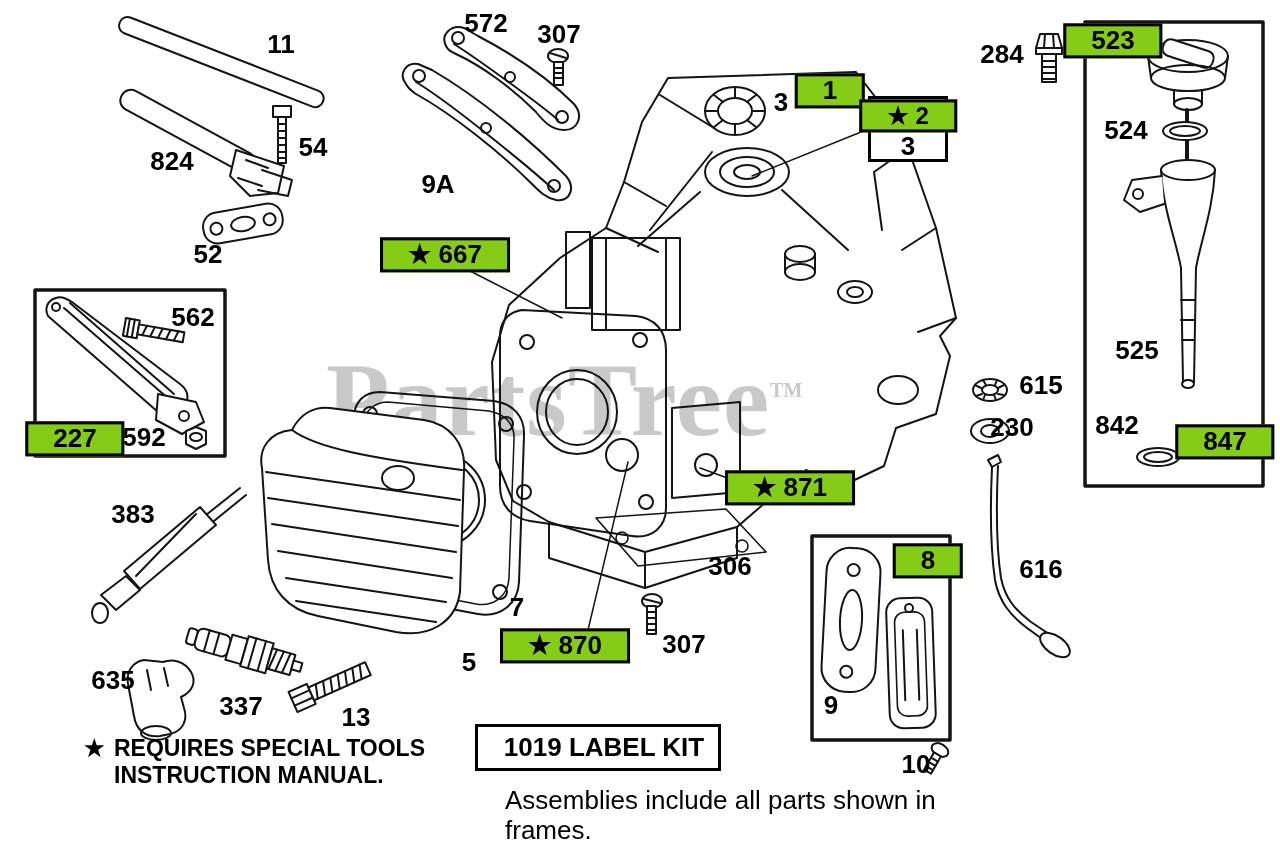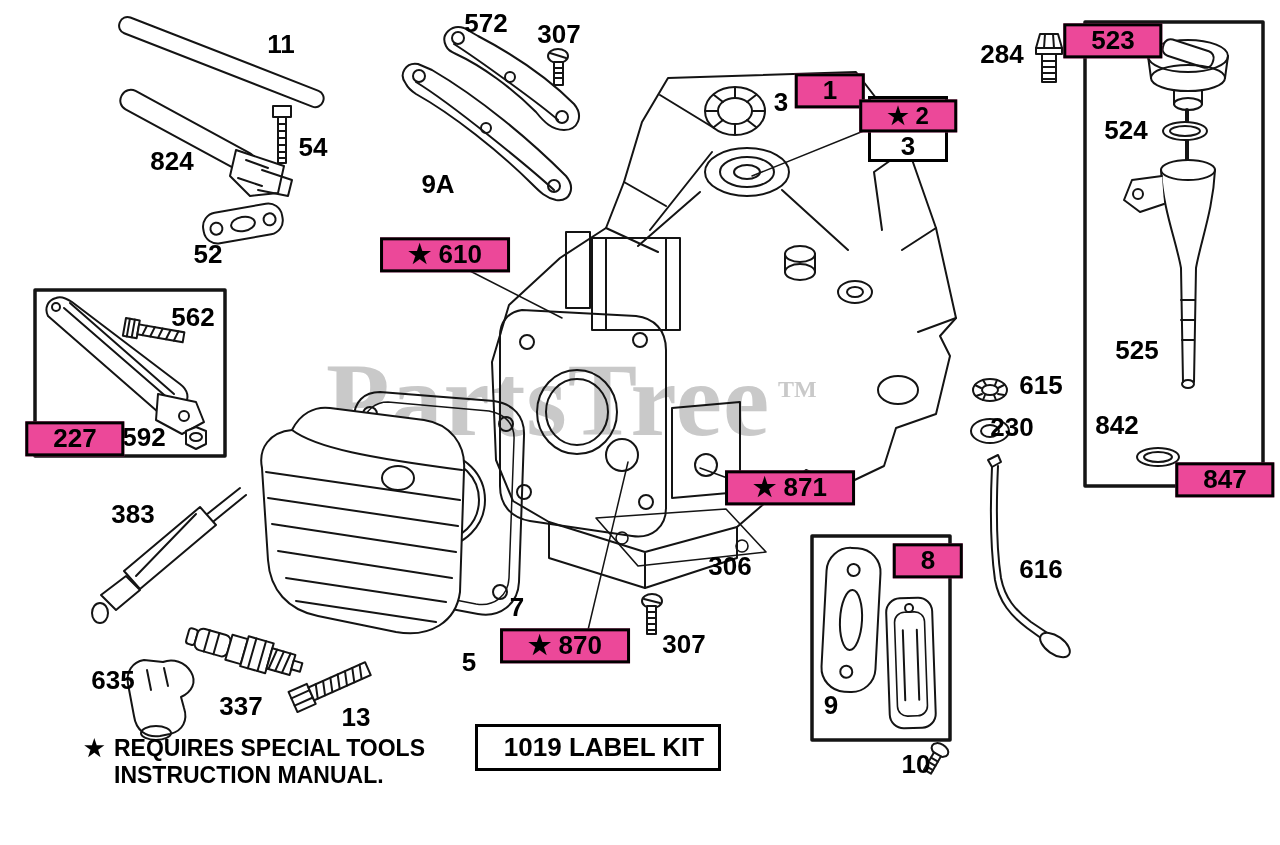--- a/index.html
+++ b/index.html
@@ -7,27 +7,27 @@
   #stage {
     position:relative; width:1280px; height:845px; background:#ffffff;
     overflow:hidden; font-family:"Liberation Sans", sans-serif; color:#000;
   }
   .wm {
     position:absolute; left:326px; top:348px; z-index:0;
     font-family:"Liberation Serif", serif; font-weight:bold;
     font-size:104px; line-height:1; color:#c9c9c9; letter-spacing:1px;
     user-select:none; white-space:nowrap;
   }
-  .wm sup { font-size:24px; vertical-align:38px; letter-spacing:0;margin-left:8px; }
+  .wm sup { font-size:20px; vertical-align:38px; letter-spacing:0; }
   svg.art { position:absolute; left:0; top:0; z-index:1; }
   .lbl {
     position:absolute; z-index:2; transform:translate(-50%,-50%);
     font-weight:bold; font-size:26px; line-height:1.05; white-space:nowrap;
   }
-  .lbl.boxed { border:3px solid #000; padding:1px 25px; background:#ec4899; }
+  .lbl.boxed { border:3px solid #000; padding:1px 25px; background:#84cc16; }
   .frame23 {
     position:absolute; z-index:2; left:868px; top:96px; width:80px; height:66px;
     border:3px solid #000; background:#ffffff;
   }
   .frame23 .inner { font-size:24px; }
   .labelkit {
     position:absolute; z-index:2; left:475px; top:724px; width:246px; height:47px;
     border:3px solid #000; background:#fff; display:flex; align-items:center; justify-content:center;
     font-weight:bold; font-size:26px;padding-left:12px;
   }
@@ -321,23 +321,23 @@
   <div class="lbl" style="left:469px;top:663px">5</div>
   <div class="lbl" style="left:113px;top:681px">635</div>
   <div class="lbl" style="left:241px;top:707px">337</div>
   <div class="lbl" style="left:356px;top:718px">13</div>
   <div class="lbl" style="left:831px;top:706px">9</div>
   <div class="lbl" style="left:916px;top:765px">10</div>
   <div class="lbl" style="left:1041px;top:570px">616</div>
 
   <div class="lbl boxed" style="left:830px;top:91px">1</div>
   <div class="lbl boxed" style="left:1113px;top:41px">523</div>
-  <div class="lbl boxed" style="left:1225px;top:480px">847</div>
+  <div class="lbl boxed" style="left:1225px;top:442px">847</div>
   <div class="lbl boxed" style="left:75px;top:439px">227</div>
-  <div class="lbl boxed" style="left:445px;top:255px">★ 610</div>
+  <div class="lbl boxed" style="left:445px;top:255px">★ 667</div>
   <div class="lbl boxed" style="left:790px;top:488px">★ 871</div>
   <div class="lbl boxed" style="left:565px;top:646px">★ 870</div>
   <div class="lbl boxed" style="left:928px;top:561px">8</div>
 
   <div class="frame23">
     <div class="lbl boxed inner" style="left:37px;top:17px">★ 2</div>
     <div class="lbl" style="left:37px;top:48px">3</div>
   </div>
 
   <div class="labelkit">
@@ -345,14 +345,18 @@
   </div>
 
   <div class="note">
     <div class="row">
       <span class="star">★</span>
       <span>REQUIRES SPECIAL TOOLS</span>
     </div>
     <div class="indent">INSTRUCTION MANUAL.</div>
   </div>
 
+  <div class="assemblies">
+    <div>Assemblies include all parts shown in</div>
+    <div>frames.</div>
+  </div>
 
 </div>
 
 </body></html>

